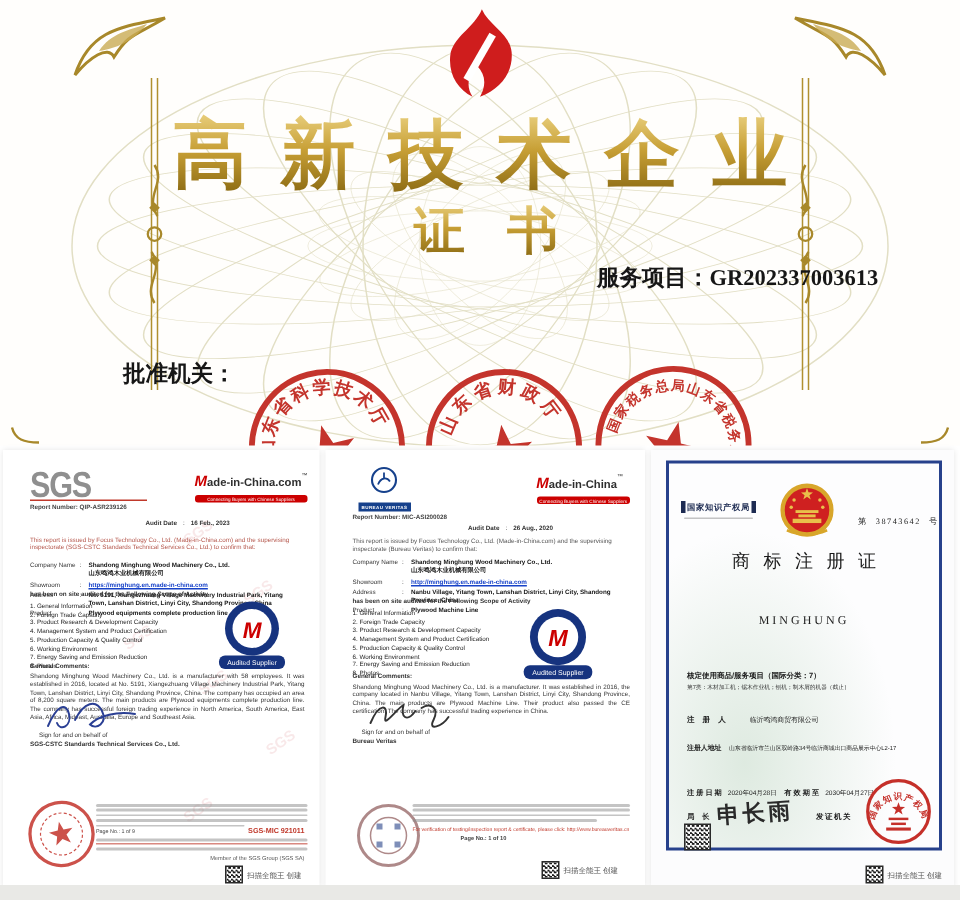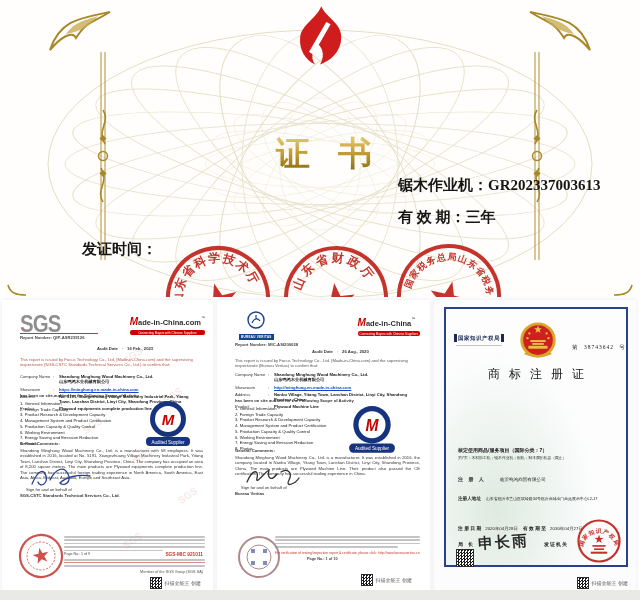--- a/index.html
+++ b/index.html
@@ -118,30 +118,28 @@
       <rect x="4.5" y="84" width="5" height="5" fill="#a8882a" transform="rotate(45 7 86.5)"></rect>
       <rect x="4.5" y="119" width="5" height="5" fill="#a8882a" transform="rotate(45 7 121.5)"></rect>
       <path d="M7 58 C15 70 0 78 9 92 M7 150 C-1 138 14 130 5 116" fill="none" stroke="#a8882a" stroke-width="1.6"></path>
     </svg>
 
     <svg class="abs" style="left:50%;top:4px;transform:translateX(-50%)" width="62" height="70" viewBox="0 0 100 110">
       <path d="M52 2 C60 20 82 28 84 48 C86 70 72 88 50 96 C57 84 56 72 47 63 C38 72 34 84 42 96 C26 88 16 72 18 52 C20 32 44 22 52 2 Z" fill="#cf1d1d"></path>
       <rect x="45" y="26" width="8" height="56" fill="#fff" transform="rotate(30 50 55)"></rect>
     </svg>
 
+    <div class="abs gold tc-title">高新技术企业</div>
     <div class="abs gold tc-sub">证书</div>
 
     <div class="tc-field" style="left:398px;top:176px">
-      <span>锯木作业机：</span><span>GR202337003613</span>
-    </div>
-    <div class="tc-field" style="left:398px;top:208px">
-      <span>有 效 期：</span><span>三年</span>
+      <span>服务项目：</span><span>GR202337003613</span>
     </div>
     <div class="tc-field" style="left:82px;top:240px">
-      <span>发证时间：</span>
+      <span>批准机关：</span>
     </div>
 
     <svg class="seal" style="left:163px;top:243px;transform:rotate(-15deg)" viewBox="0 0 110 110">
       <circle cx="55" cy="55" r="50" fill="none" stroke="#c4342c" stroke-width="4"></circle>
       <polygon fill="#c4342c" points="55,40 59.7,53.5 74,53.8 62.6,62.5 66.8,76.2 55,68 43.2,76.2 47.4,62.5 36,53.8 50.3,53.5"></polygon>
       <path id="arcA" d="M19 55 A36 36 0 0 1 91 55" fill="none"></path>
       <text font-size="12" font-weight="700" fill="#c4342c" letter-spacing="1.5">
         <textPath href="#arcA" startOffset="50%" text-anchor="middle">山东省科学技术厅</textPath>
       </text>
     </svg>
@@ -394,20 +392,21 @@
       </svg>
 
       <div class="abs serif" style="left:126px;top:35px;font-size:5.5px;color:#222;letter-spacing:1px">
         <span>第</span>
         <span style="margin:0 3px">38743642</span>
         <span>号</span>
       </div>
 
       <div class="abs serif" style="left:0;top:57px;width:100%;text-align:center;font-size:12px;letter-spacing:9px;padding-left:9px;color:#1a1a1a">商标注册证</div>
 
+      <div class="abs serif" style="left:0;top:100px;width:100%;text-align:center;font-size:8px;letter-spacing:2px;color:#222">MINGHUNG</div>
 
       <div class="abs bold" style="left:12px;top:138px;font-size:5px;color:#1a1a1a">核定使用商品/服务项目（国际分类：7）</div>
       <div class="abs" style="left:12px;top:146px;right:8px;font-size:3.8px;color:#333">第7类：木材加工机；锯木作业机；刨机；制木屑的机器（截止）</div>
 
       <div class="abs flex" style="left:12px;top:167px">
         <span class="bold" style="font-size:5px;letter-spacing:2px;color:#1a1a1a">注 册 人</span>
         <span style="font-size:4.6px;margin-left:14px;color:#222">临沂鸣鸿商贸有限公司</span>
       </div>
 
       <div class="abs flex" style="left:12px;top:187px;right:6px">

